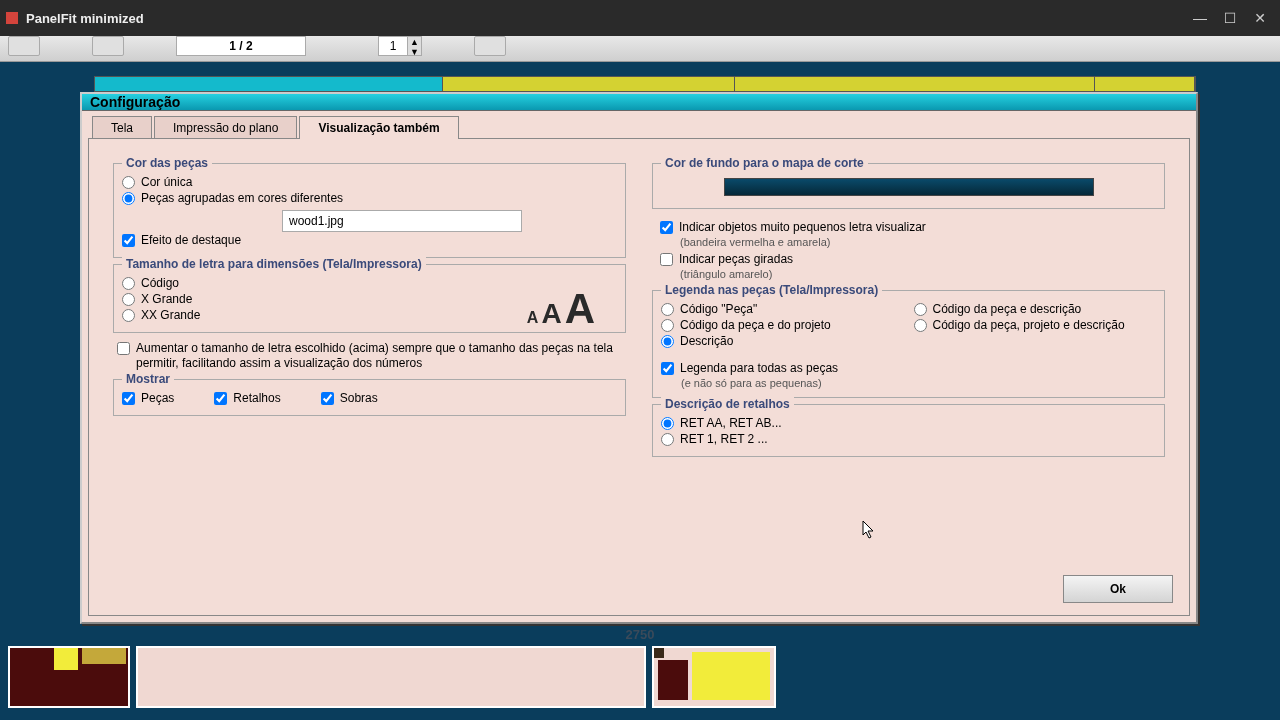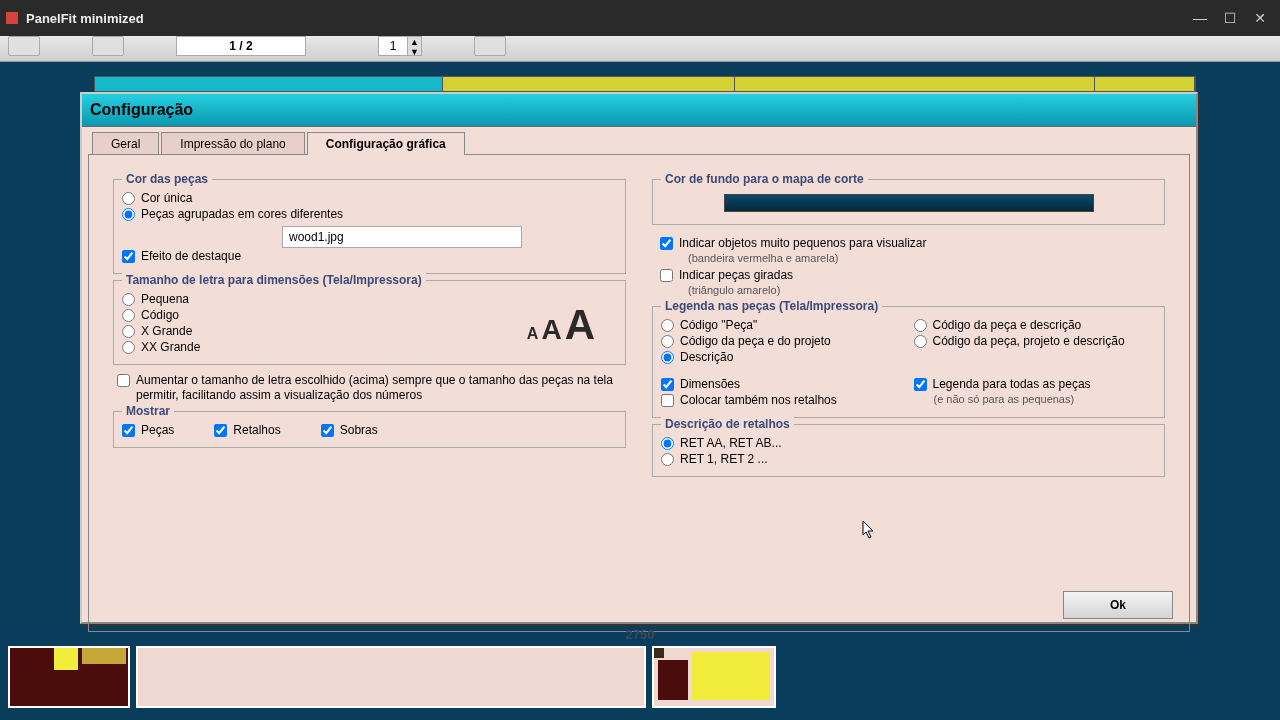--- a/index.html
+++ b/index.html
@@ -17,35 +17,35 @@
   .toolbar .num span { flex:1; }
   .toolbar .num .arr { width: 14px; background: #ddd; border-left: 1px solid #aaa; font-size: 9px; line-height: 10px; }
   
   .colorstrip { position: absolute; top: 76px; left: 94px; right: 84px; height: 16px; display: flex; border: 1px solid #555; }
   .colorstrip div { border-right: 1px solid #555; }
   .colorstrip .cyan { background: #14bacc; flex: 0 0 348px; }
   .colorstrip .ylw { background: #d4d232; flex: 1; }
   .colorstrip .ylw2 { background: #d4d232; flex: 0 0 100px; }
   
   .dialog { position: absolute; top: 92px; left: 80px; right: 82px; bottom: 96px; background: #f3ddd7; border: 2px solid #888; border-top-color: #ccc; border-left-color: #ccc; box-shadow: 2px 2px 0 #333; }
-  .dlg-title { background: linear-gradient(#25d0e0,#0a98b0); color: #000; font-weight: bold; padding: 7px 8px; font-size: 16px; border-bottom: 1px solid #666; }
+  .dlg-title { background: linear-gradient(#25d0e0,#0a98b0); color: #000; font-weight: bold; padding: 0 8px; font-size: 14px; border-bottom: 1px solid #666; }
   
   .tabs { display: flex; margin: 4px 0 0 10px; }
   .tab { padding: 4px 18px; background: #e8d0ca; border: 1px solid #888; border-bottom: none; margin-right: 2px; cursor: pointer; position: relative; top: 1px; }
   .tab.active { background: #f3ddd7; z-index: 2; font-weight: bold; }
   
   .tabpanel { border: 1px solid #888; margin: 0 6px 6px 6px; height: calc(100% - 50px); padding: 24px; display: flex; gap: 26px; position: relative; }
   .col { flex: 1; display: flex; flex-direction: column; gap: 6px; }
   
   .group { border: 1px solid #aaa; padding: 10px 8px 8px 8px; position: relative; background: #f3ddd7; }
   .group .legend { position: absolute; top: -8px; left: 8px; background: #f3ddd7; padding: 0 4px; font-weight: bold; color: #3a4a7a; }
   
   label.row { display: flex; align-items: flex-start; gap: 6px; margin: 1px 0; cursor: pointer; line-height: 15px; }
   label.row input { margin-top: 1px; }
-  .subtext { color: #555; font-size: 11px; margin-left: 28px; }
+  .subtext { color: #555; font-size: 11px; margin-left: 20px; }
   
   .txtfield { background: #fff; border: 1px solid #aaa; padding: 3px 6px; width: 240px; margin-left: 160px; margin-top: 4px; }
   
   .font-sample { position: absolute; right: 30px; top: 20px; font-family: "Times New Roman", serif; font-weight: bold; color: #2a2a2a; }
   .font-sample .a1 { font-size: 16px; }
   .font-sample .a2 { font-size: 28px; }
   .font-sample .a3 { font-size: 42px; }
   
   .bgcolor-bar { height: 18px; width: 370px; background: linear-gradient(#0a4a6a,#052838); border: 1px solid #444; margin: 4px auto; }
   
@@ -99,23 +99,23 @@
   <div class="cyan"></div>
   <div class="ylw"></div>
   <div class="ylw" style="flex:0 0 360px"></div>
   <div class="ylw2"></div>
 </div>
 
 <div class="dialog">
   <div class="dlg-title">Configuração</div>
 
   <div class="tabs">
-    <div class="tab">Geral</div>
+    <div class="tab">Tela</div>
     <div class="tab">Impressão do plano</div>
-    <div class="tab active">Configuração gráfica</div>
+    <div class="tab active">Visualização também</div>
   </div>
 
   <div class="tabpanel">
 
     <div class="col">
       <div class="group">
         <div class="legend">Cor das peças</div>
         <label class="row">
             <input type="radio" name="corpecas" style="">
             <span>Cor única</span>
@@ -126,24 +126,20 @@
           </label>
         <div class="txtfield">wood1.jpg</div>
         <label class="row" style="">
             <input type="checkbox" checked="" style="">
             <span>Efeito de destaque</span>
           </label>
       </div>
 
       <div class="group" style="position:relative">
         <div class="legend">Tamanho de letra para dimensões (Tela/Impressora)</div>
-        <label class="row">
-            <input type="radio" name="fs" style="">
-            <span>Pequena</span>
-          </label>
         <label class="row">
             <input type="radio" name="fs" style="">
             <span>Código</span>
           </label>
         <label class="row">
             <input type="radio" name="fs" style="">
             <span>X Grande</span>
           </label>
         <label class="row">
             <input type="radio" name="fs" style="">
@@ -180,21 +176,21 @@
 
     <div class="col">
       <div class="group">
         <div class="legend">Cor de fundo para o mapa de corte</div>
         <div class="bgcolor-bar"></div>
       </div>
 
       <div style="padding:4px 8px">
         <label class="row">
             <input type="checkbox" checked="" style="">
-            <span>Indicar objetos muito pequenos para visualizar</span>
+            <span>Indicar objetos muito pequenos letra visualizar</span>
           </label>
         <div class="subtext">(bandeira vermelha e amarela)</div>
         <label class="row" style="margin-top:4px">
             <input type="checkbox" style="">
             <span>Indicar peças giradas</span>
           </label>
         <div class="subtext">(triângulo amarelo)</div>
       </div>
 
       <div class="group">
@@ -219,30 +215,20 @@
                 <input type="radio" name="leg" style="">
                 <span>Código da peça e descrição</span>
               </label>
             <label class="row">
                 <input type="radio" name="leg" style="">
                 <span>Código da peça, projeto e descrição</span>
               </label>
           </div>
         </div>
         <div class="two-col" style="margin-top:10px">
-          <div>
-            <label class="row">
-                <input type="checkbox" checked="" style="">
-                <span>Dimensões</span>
-              </label>
-            <label class="row">
-                <input type="checkbox" style="">
-                <span>Colocar também nos retalhos</span>
-              </label>
-          </div>
           <div>
             <label class="row">
                 <input type="checkbox" checked="" style="">
                 <span>Legenda para todas as peças</span>
               </label>
             <div class="subtext" style="margin-left:20px">(e não só para as pequenas)</div>
           </div>
         </div>
       </div>
 

